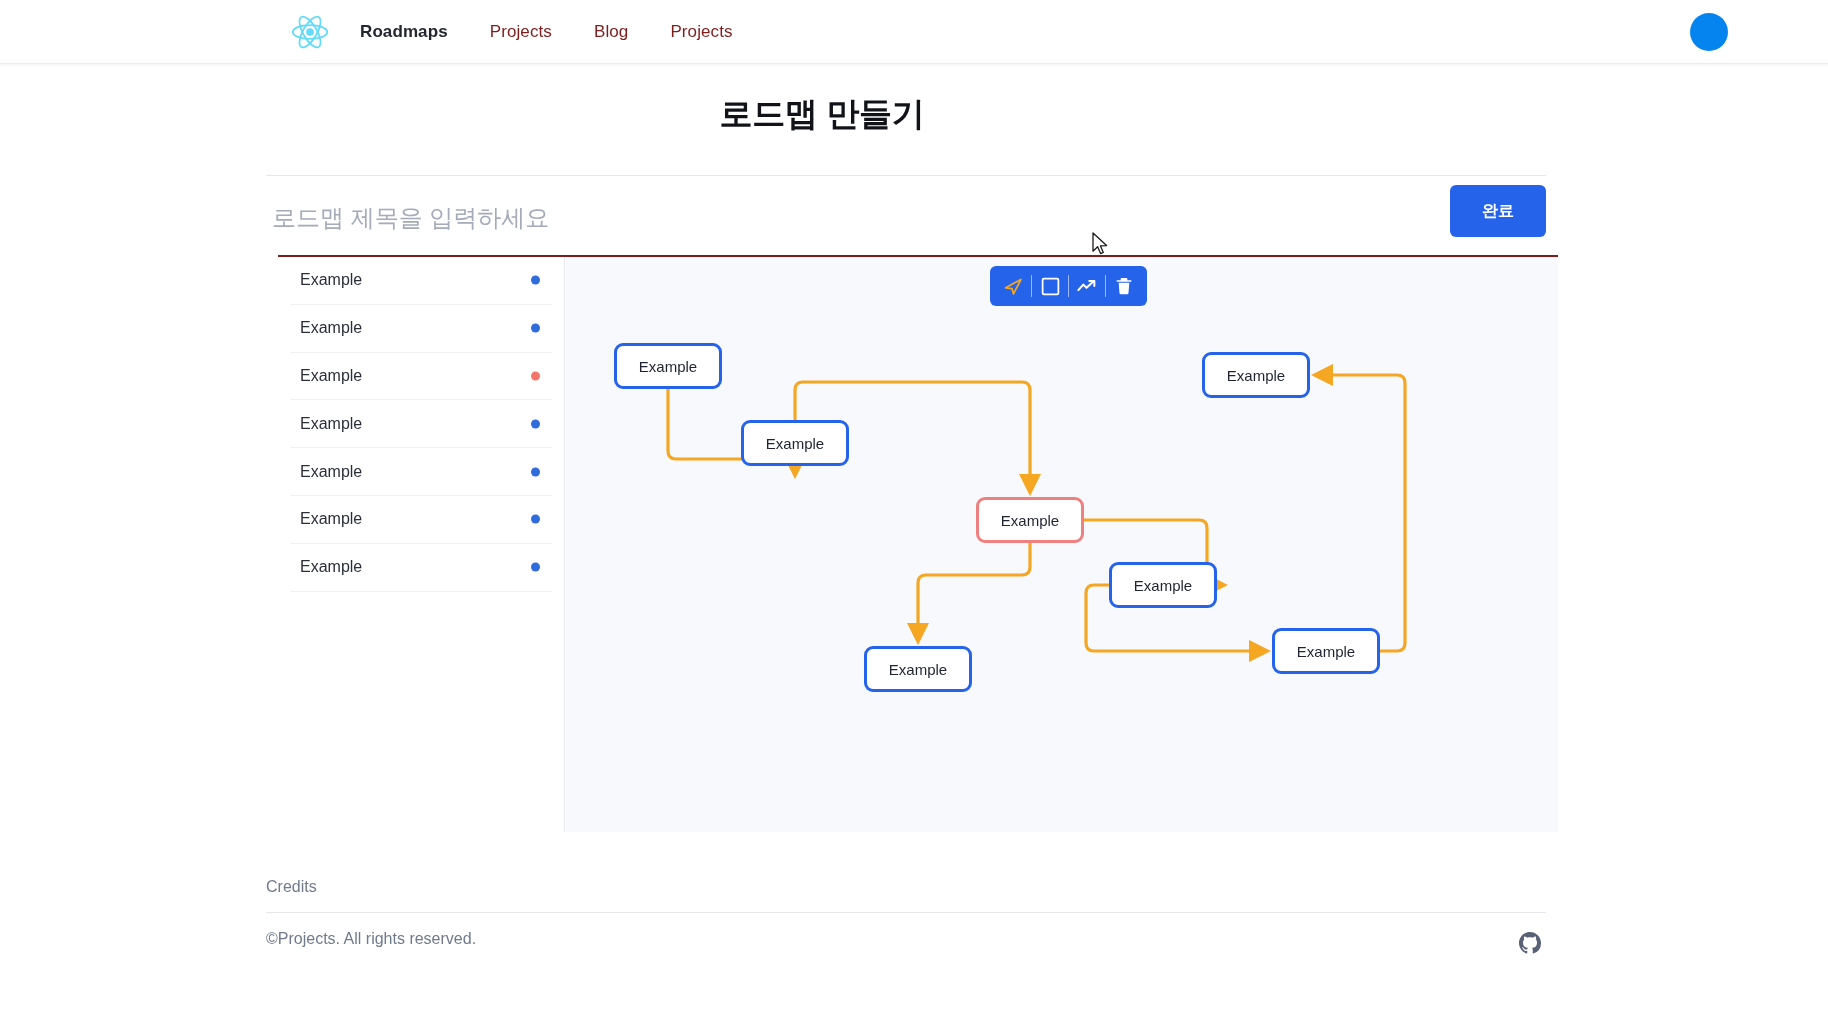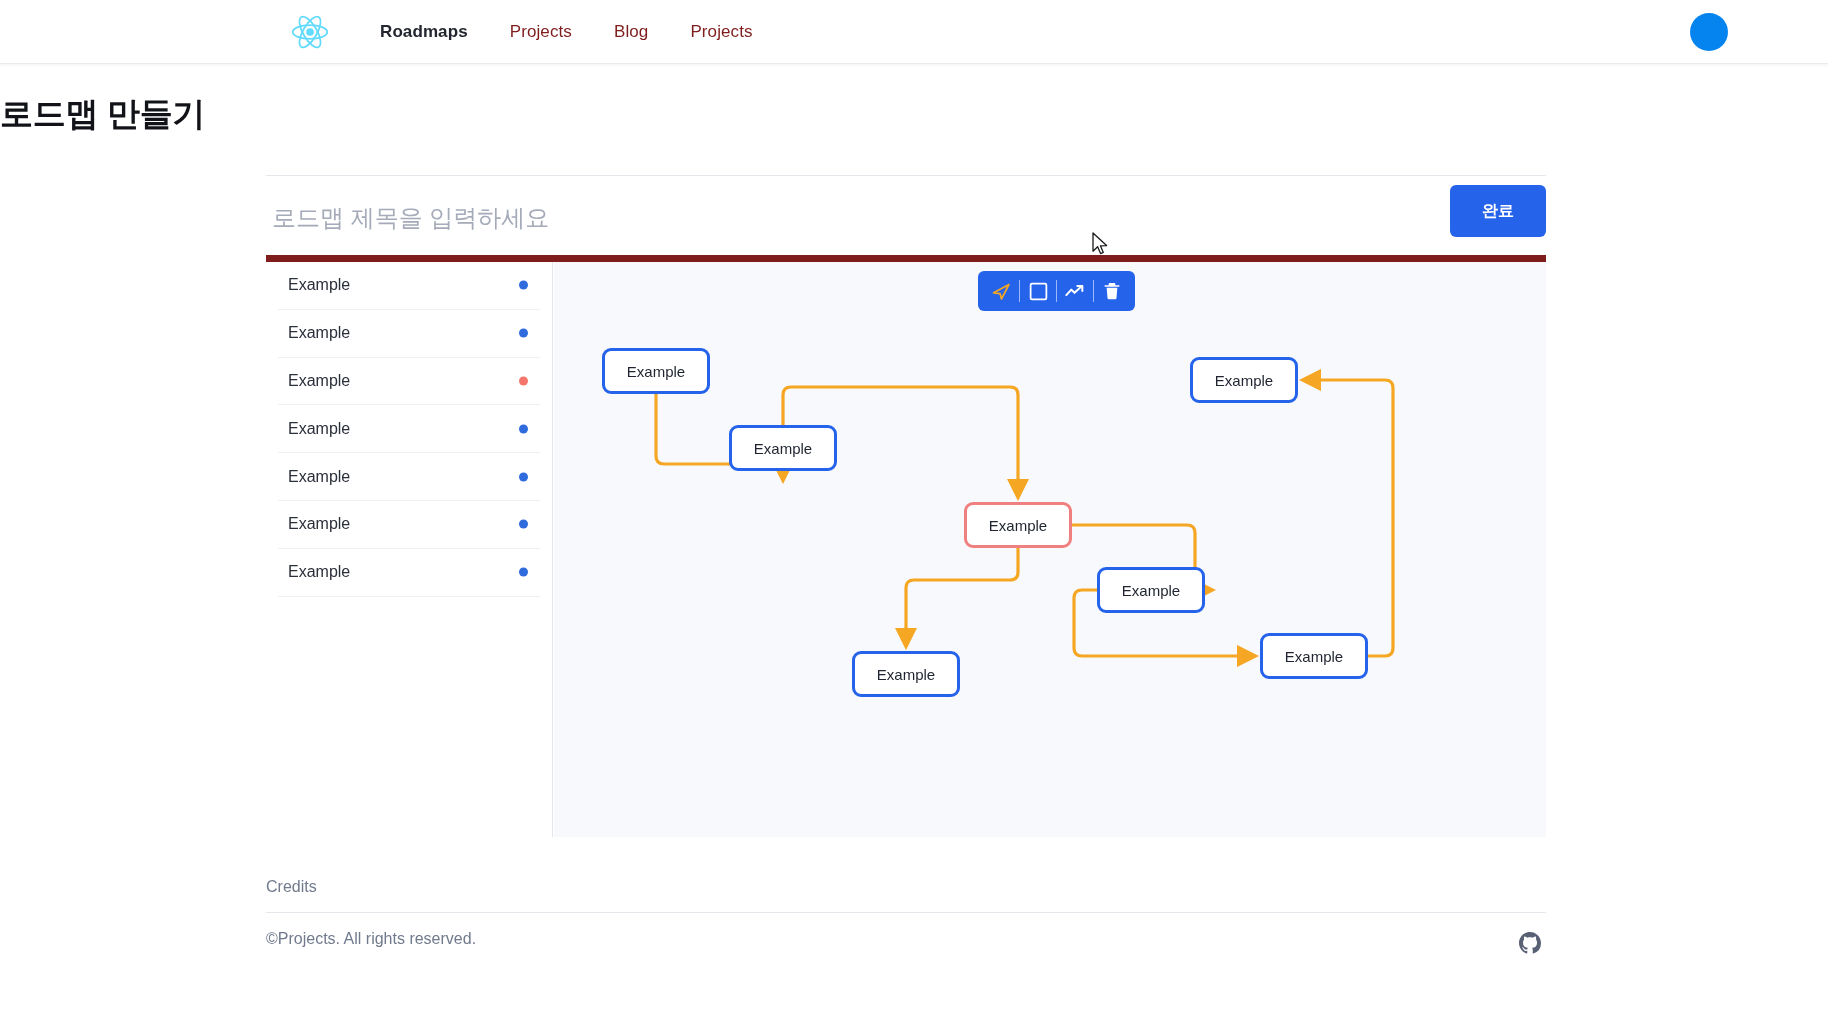--- a/index.html
+++ b/index.html
@@ -21,37 +21,37 @@
     box-shadow: 0 1px 3px rgba(0,0,0,0.06);
     display: flex; align-items: center;
     z-index: 20;
   }
   .logo-wrap {
     position: absolute; left: 288px; top: 50%; transform: translateY(-50%);
     width: 44px; height: 44px; display: flex; align-items: center; justify-content: center;
   }
   .nav {
     position: absolute; left: 360px; top: 0; height: 64px;
-    display: flex; align-items: center; gap: 42px; margin-left: 20px;
+    display: flex; align-items: center; gap: 42px;
   }
   .nav-item {
     font-size: 17px; color: #7f1d1d; letter-spacing: .1px;
     cursor: pointer; white-space: nowrap;
   }
   .nav-item.active { font-weight: bold; color: #23262f; }
   .avatar {
     position: absolute; right: 100px; top: 50%; transform: translateY(-50%);
     width: 38px; height: 38px; border-radius: 50%;
     background: #0584f0; cursor: pointer;
   }
 
   
   .page-title {
     position: absolute; left: 0; top: 92px; width: 1644px;
-    font-size: 33px; font-weight: bold; color: #111318;
+    text-align: center; font-size: 33px; font-weight: bold; color: #111318;
     letter-spacing: -0.3px;
   }
   .title-rule {
     position: absolute; left: 266px; top: 175px; width: 1280px; height: 1px;
     background: #e4e6eb;
   }
 
   
   .input-row {
     position: absolute; left: 266px; top: 185px; width: 1280px; height: 66px;
@@ -68,23 +68,23 @@
     position: absolute; right: 0px; top: 0px;
     width: 96px; height: 52px;
     background: #2563eb; color: #ffffff;
     border: none; border-radius: 6px;
     font-family: "Liberation Sans", "DejaVu Sans", sans-serif;
     font-size: 16px; font-weight: bold; cursor: pointer;
   }
 
   
   .editor {
-    position: absolute; left: 266px; top: 255px;
+    position: absolute; left: 278px; top: 255px;
     width: 1280px; height: 575px;
-    border-top: 7px solid #7f1d1d;
+    border-top: 2px solid #7f1d1d;
   }
   .sidebar {
     position: absolute; left: 0; top: 0;
     width: 287px; height: 575px;
     background: #ffffff;
     border-right: 1px solid #e4e6eb;
     padding: 0 12px;
   }
   .side-item {
     position: relative;

